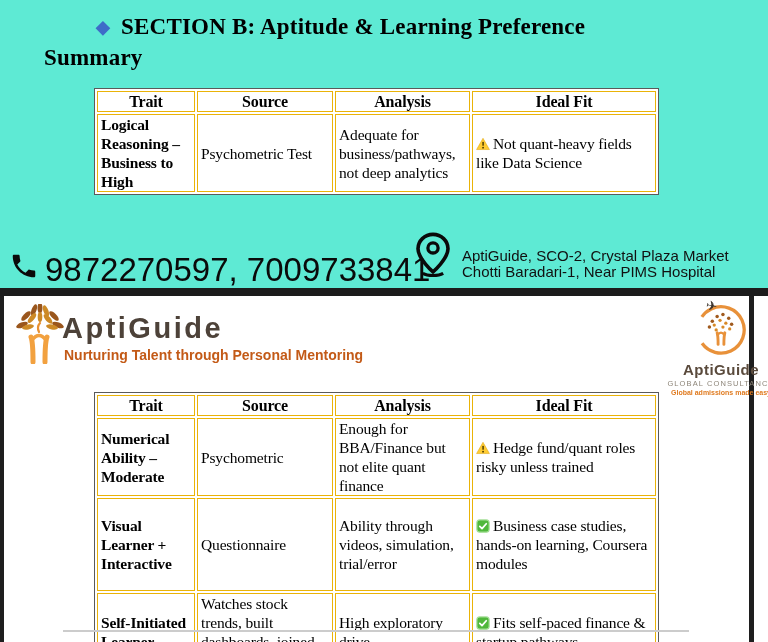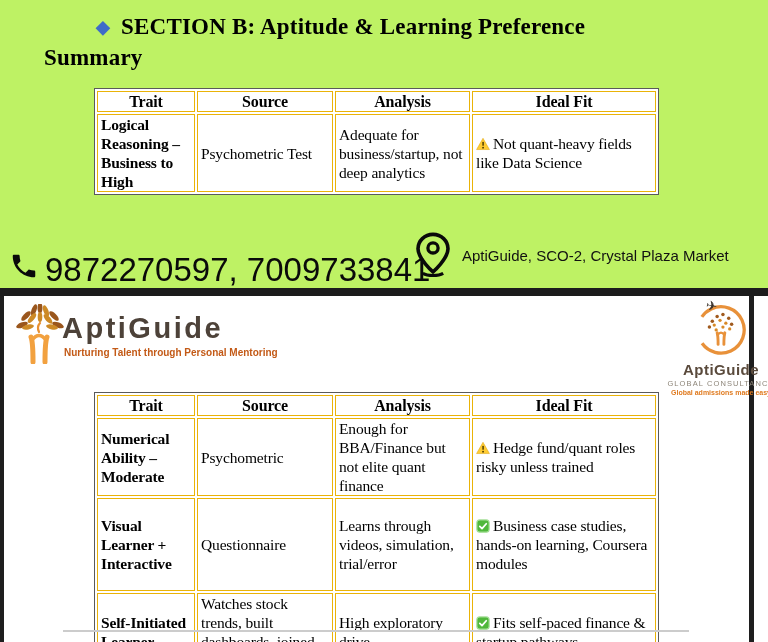--- a/index.html
+++ b/index.html
@@ -1,19 +1,19 @@
 <!DOCTYPE html>
 <html><head>
 <meta charset="utf-8">
 <style>
   * { margin:0; padding:0; box-sizing:content-box; }
   html,body { width:768px; height:642px; background:#fff; overflow:hidden;
               font-family:"Liberation Serif", serif; color:#000; }
 
-  .page1 { position:relative; width:768px; height:288px; background:#bef264; }
+  .page1 { position:relative; width:768px; height:288px; background:#5eead4; }
 
   
   .heading { position:absolute; left:44px; top:12px; width:552px;
              font-weight:bold; font-size:23px; line-height:29px;
              text-indent:52px; letter-spacing:.2px; }
   .diamond { display:inline-block; font-size:18px; transform:translateY(-1px);
              margin-right:11px; text-indent:0; }
 
   
   table.doc { border-collapse:separate; border-spacing:2px; table-layout:fixed;
@@ -40,21 +40,21 @@
 
   .page2 { position:relative; height:346px; background:#fff;
            border-left:4px solid #1e1e1e; border-right:5px solid #1e1e1e;
            margin-right:14px; }
 
   
   .tree-icon { position:absolute; left:10px; top:8px; }
   .brand-name { position:absolute; left:58px; top:16px; font-size:29px; font-weight:bold;
                 letter-spacing:2.5px; color:#4d4239;
                 font-family:"Liberation Sans", sans-serif; }
-  .brand-tagline { position:absolute; left:60px; top:51px; font-size:10px; font-weight:bold;
+  .brand-tagline { position:absolute; left:60px; top:51px; font-size:14px; font-weight:bold;
                    color:#c35a17; font-family:"Liberation Sans", sans-serif; }
 
   
   .brand-right { position:absolute; left:662px; top:4px; width:110px; text-align:center;
                  font-family:"Liberation Sans", sans-serif; }
   .brand-right .ring { display:block; margin:0 auto; }
   .br-name { font-size:15px; font-weight:bold; color:#5a4a3c; letter-spacing:.5px;
              margin-top:1px; }
   .br-sub  { font-size:7.5px; color:#8d8579; letter-spacing:1.1px; margin-top:1px; }
   .br-tag  { font-size:7px; color:#e07b20; font-weight:bold; margin-top:1px; }
@@ -81,21 +81,21 @@
     <tbody>
         <tr>
       <th>Trait</th>
       <th>Source</th>
       <th>Analysis</th>
       <th>Ideal Fit</th>
     </tr>
     <tr style="height:62px">
       <td class="trait">Logical Reasoning – Business to High</td>
       <td>Psychometric Test</td>
-      <td>Adequate for business/startup, not deep analytics</td>
+      <td>Adequate for business/pathways, not deep analytics</td>
       <td>
         <span class="cell-icon"><svg viewBox="0 0 24 24">
                 <path d="M12 2.2 L23 21.5 H1 Z" fill="#FFCC33" stroke="#E0A818" stroke-width="1"></path>
                 <rect x="10.9" y="8.2" width="2.5" height="7" rx="1.2" fill="#4a3a00"></rect>
                 <circle cx="12.1" cy="18.3" r="1.6" fill="#4a3a00"></circle>
               </svg></span><span>Not quant-heavy fields like Data Science</span>
       </td>
     </tr>
   </tbody>
     </table>
@@ -109,20 +109,21 @@
 
   <span class="pin-icon">
     <svg viewBox="0 0 24 32" width="36" height="58">
       <path d="M12 1.6 C6.4 1.6 2 5.9 2 11.2 c0 6.6 10 15.4 10 15.4 s10-8.8 10-15.4 C22 5.9 17.6 1.6 12 1.6 Z" fill="none" stroke="#0a0a0a" stroke-width="2.4"></path>
       <circle cx="12" cy="10.6" r="3.4" fill="none" stroke="#0a0a0a" stroke-width="2.2"></circle>
       <path d="M5.2 27.6 a8.2 3.2 0 0 0 13.6 0" fill="none" stroke="#0a0a0a" stroke-width="2"></path>
     </svg>
   </span>
   <div class="address">
     <div>AptiGuide, SCO-2, Crystal Plaza Market</div>
+    <div>Chotti Baradari-1, Near PIMS Hospital</div>
   </div>
 </div>
 
 <div class="divider"></div>
 
 <div class="page2">
 
   <span class="tree-icon">
     <svg width="52" height="60" viewBox="0 0 52 60">
       <g fill="#9A561C">
@@ -203,21 +204,21 @@
         <span class="cell-icon"><svg viewBox="0 0 24 24">
                 <path d="M12 2.2 L23 21.5 H1 Z" fill="#FFCC33" stroke="#E0A818" stroke-width="1"></path>
                 <rect x="10.9" y="8.2" width="2.5" height="7" rx="1.2" fill="#4a3a00"></rect>
                 <circle cx="12.1" cy="18.3" r="1.6" fill="#4a3a00"></circle>
               </svg></span><span>Hedge fund/quant roles risky unless trained</span>
       </td>
     </tr>
     <tr style="height:93px">
       <td class="trait">Visual Learner + Interactive</td>
       <td>Questionnaire</td>
-      <td>Learns through videos, simulation, trial/error</td>
+      <td>Ability through videos, simulation, trial/error</td>
       <td>
         <span class="cell-icon"><svg viewBox="0 0 24 24">
                 <rect x="1.5" y="1.5" width="21" height="21" rx="5" fill="#50B83C" stroke="#A4DE96" stroke-width="2"></rect>
                 <path d="M6.5 12.6 L10.3 16.4 L17.6 8.2" stroke="#fff" stroke-width="3" fill="none" stroke-linecap="round" stroke-linejoin="round"></path>
               </svg></span><span>Business case studies, hands-on learning, Coursera modules</span>
       </td>
     </tr>
     <tr style="height:58px">
       <td class="trait">Self-Initiated Learner</td>
       <td>Watches stock trends, built dashboards, joined sim programs</td>

